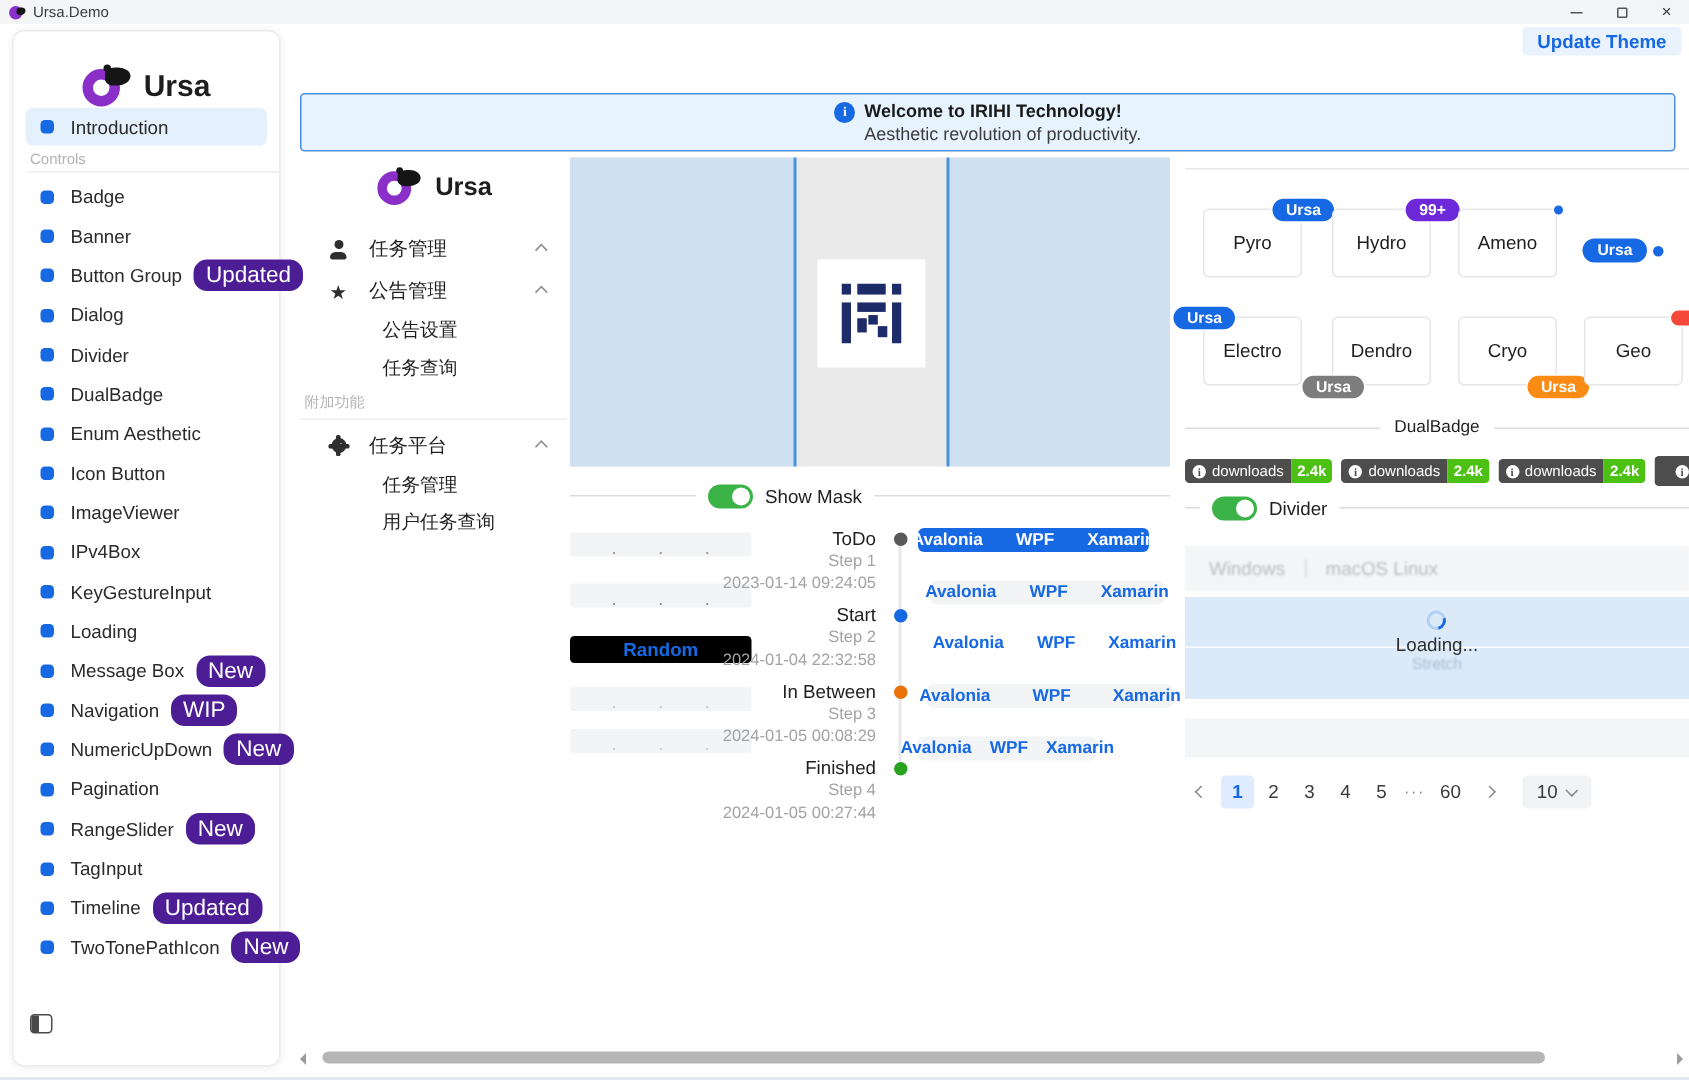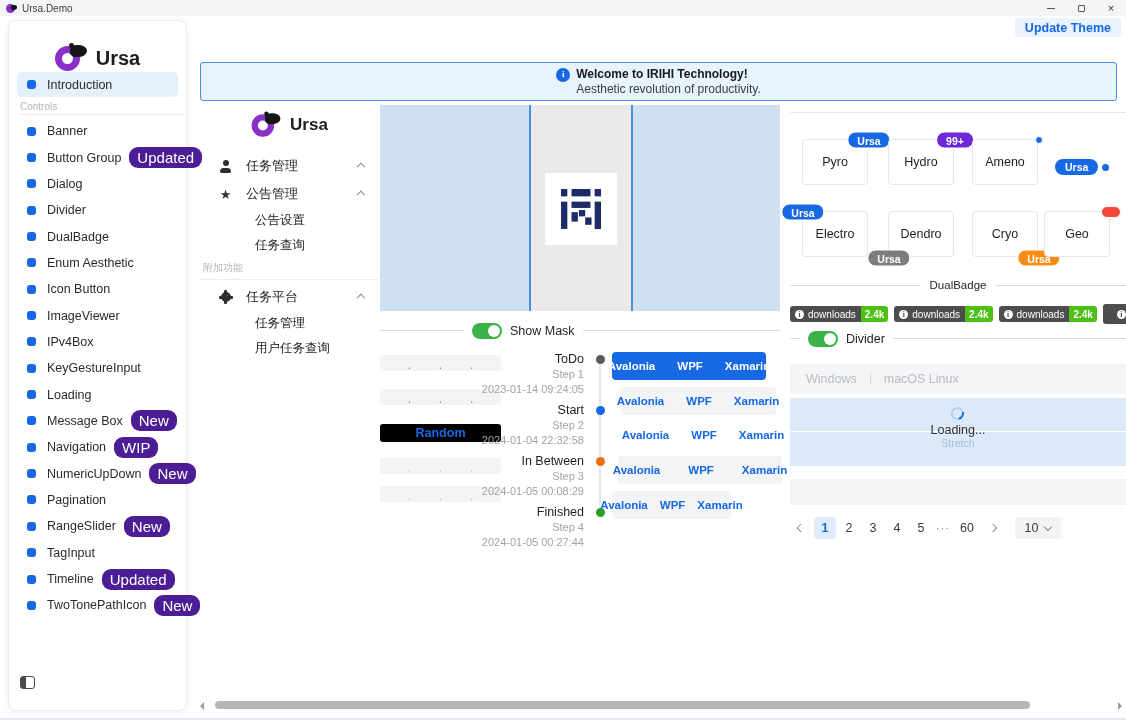--- a/index.html
+++ b/index.html
@@ -107,21 +107,21 @@
   .timeline{position:absolute;left:498px;top:352px;width:108px;height:215px;}
   .tl-line{position:absolute;right:5px;top:12px;width:2px;height:150px;background:#e8e8e8;}
   .tl-item{position:absolute;right:0;width:100%;height:50px;}
   .tl-title{position:absolute;right:22px;top:0;font-size:12.5px;color:#1f1f1f;white-space:nowrap;}
   .tl-step{position:absolute;right:22px;top:16px;font-size:11px;color:#a3a3a3;white-space:nowrap;}
   .tl-time{position:absolute;right:22px;top:31px;font-size:11px;color:#a3a3a3;white-space:nowrap;}
   .tl-dot{position:absolute;right:1.5px;top:3px;width:9px;height:9px;border-radius:50%;}
 
   
   .btn-groups{position:absolute;left:612px;top:352px;width:170px;height:165px;}
-  .btn-group{position:absolute;height:28px;display:flex;align-items:center;justify-content:center;border-radius:4px;}
+  .btn-group{position:absolute;height:16px;display:flex;align-items:center;justify-content:center;border-radius:4px;}
   .btn-group.solid{background:#1668e3;}
   .btn-group.light{background:#f3f4f5;}
   .bg-btn{background:none;border:none;font-family:inherit;font-size:11.5px;font-weight:700;color:#1668e3;padding:0 11px;cursor:pointer;}
   .solid .bg-btn{color:#fff;}
   .wide .bg-btn{padding:0 14px;}
   .compact .bg-btn{padding:0 6px;}
   .bsep{width:1px;height:12px;background:#d7d7d7;}
   .solid .bsep{background:rgba(255,255,255,.45);}
 
   
@@ -212,20 +212,24 @@
         </span>
       <span class="sb-logo-text">Ursa</span>
     </div>
     <div class="sb-intro">
       <span class="bullet"></span>
       <span class="side-label">Introduction</span>
     </div>
     <div class="sb-controls">Controls</div>
     <div class="sb-div"></div>
     <div class="sb-list">
+        <div class="side-item">
+          <span class="bullet"></span>
+          <span class="side-label">Badge</span>
+        </div>
         <div class="side-item">
           <span class="bullet"></span>
           <span class="side-label">Banner</span>
         </div>
         <div class="side-item">
           <span class="bullet"></span>
           <span class="side-label">Button Group</span>
           <span class="tag">Updated</span>
         </div>
         <div class="side-item">
@@ -501,21 +505,21 @@
         <span class="bpill pos-tl" style="background: rgb(22, 104, 227);">Ursa</span>
       </div>
       <div class="bcard" style="left: 98px; top: 99px;">
         <span class="bcard-label">Dendro</span>
         <span class="bpill pos-bl" style="background: rgb(125, 125, 125);">Ursa</span>
       </div>
       <div class="bcard" style="left: 182px; top: 99px;">
         <span class="bcard-label">Cryo</span>
         <span class="bpill pos-br" style="background: rgb(250, 140, 22);">Ursa</span>
       </div>
-      <div class="bcard" style="left: 254px; top: 99px;">
+      <div class="bcard" style="left: 266px; top: 99px;">
         <span class="bcard-label">Geo</span>
         <span class="bpill pos-tr" style="background: rgb(245, 72, 59); min-width: 14px;"></span>
       </div>
     </div>
 
   <div class="dual-divider">
     <span class="hline" style="flex:1"></span>
     <span class="dual-divider-label">DualBadge</span>
     <span class="hline" style="flex:1"></span>
   </div>

